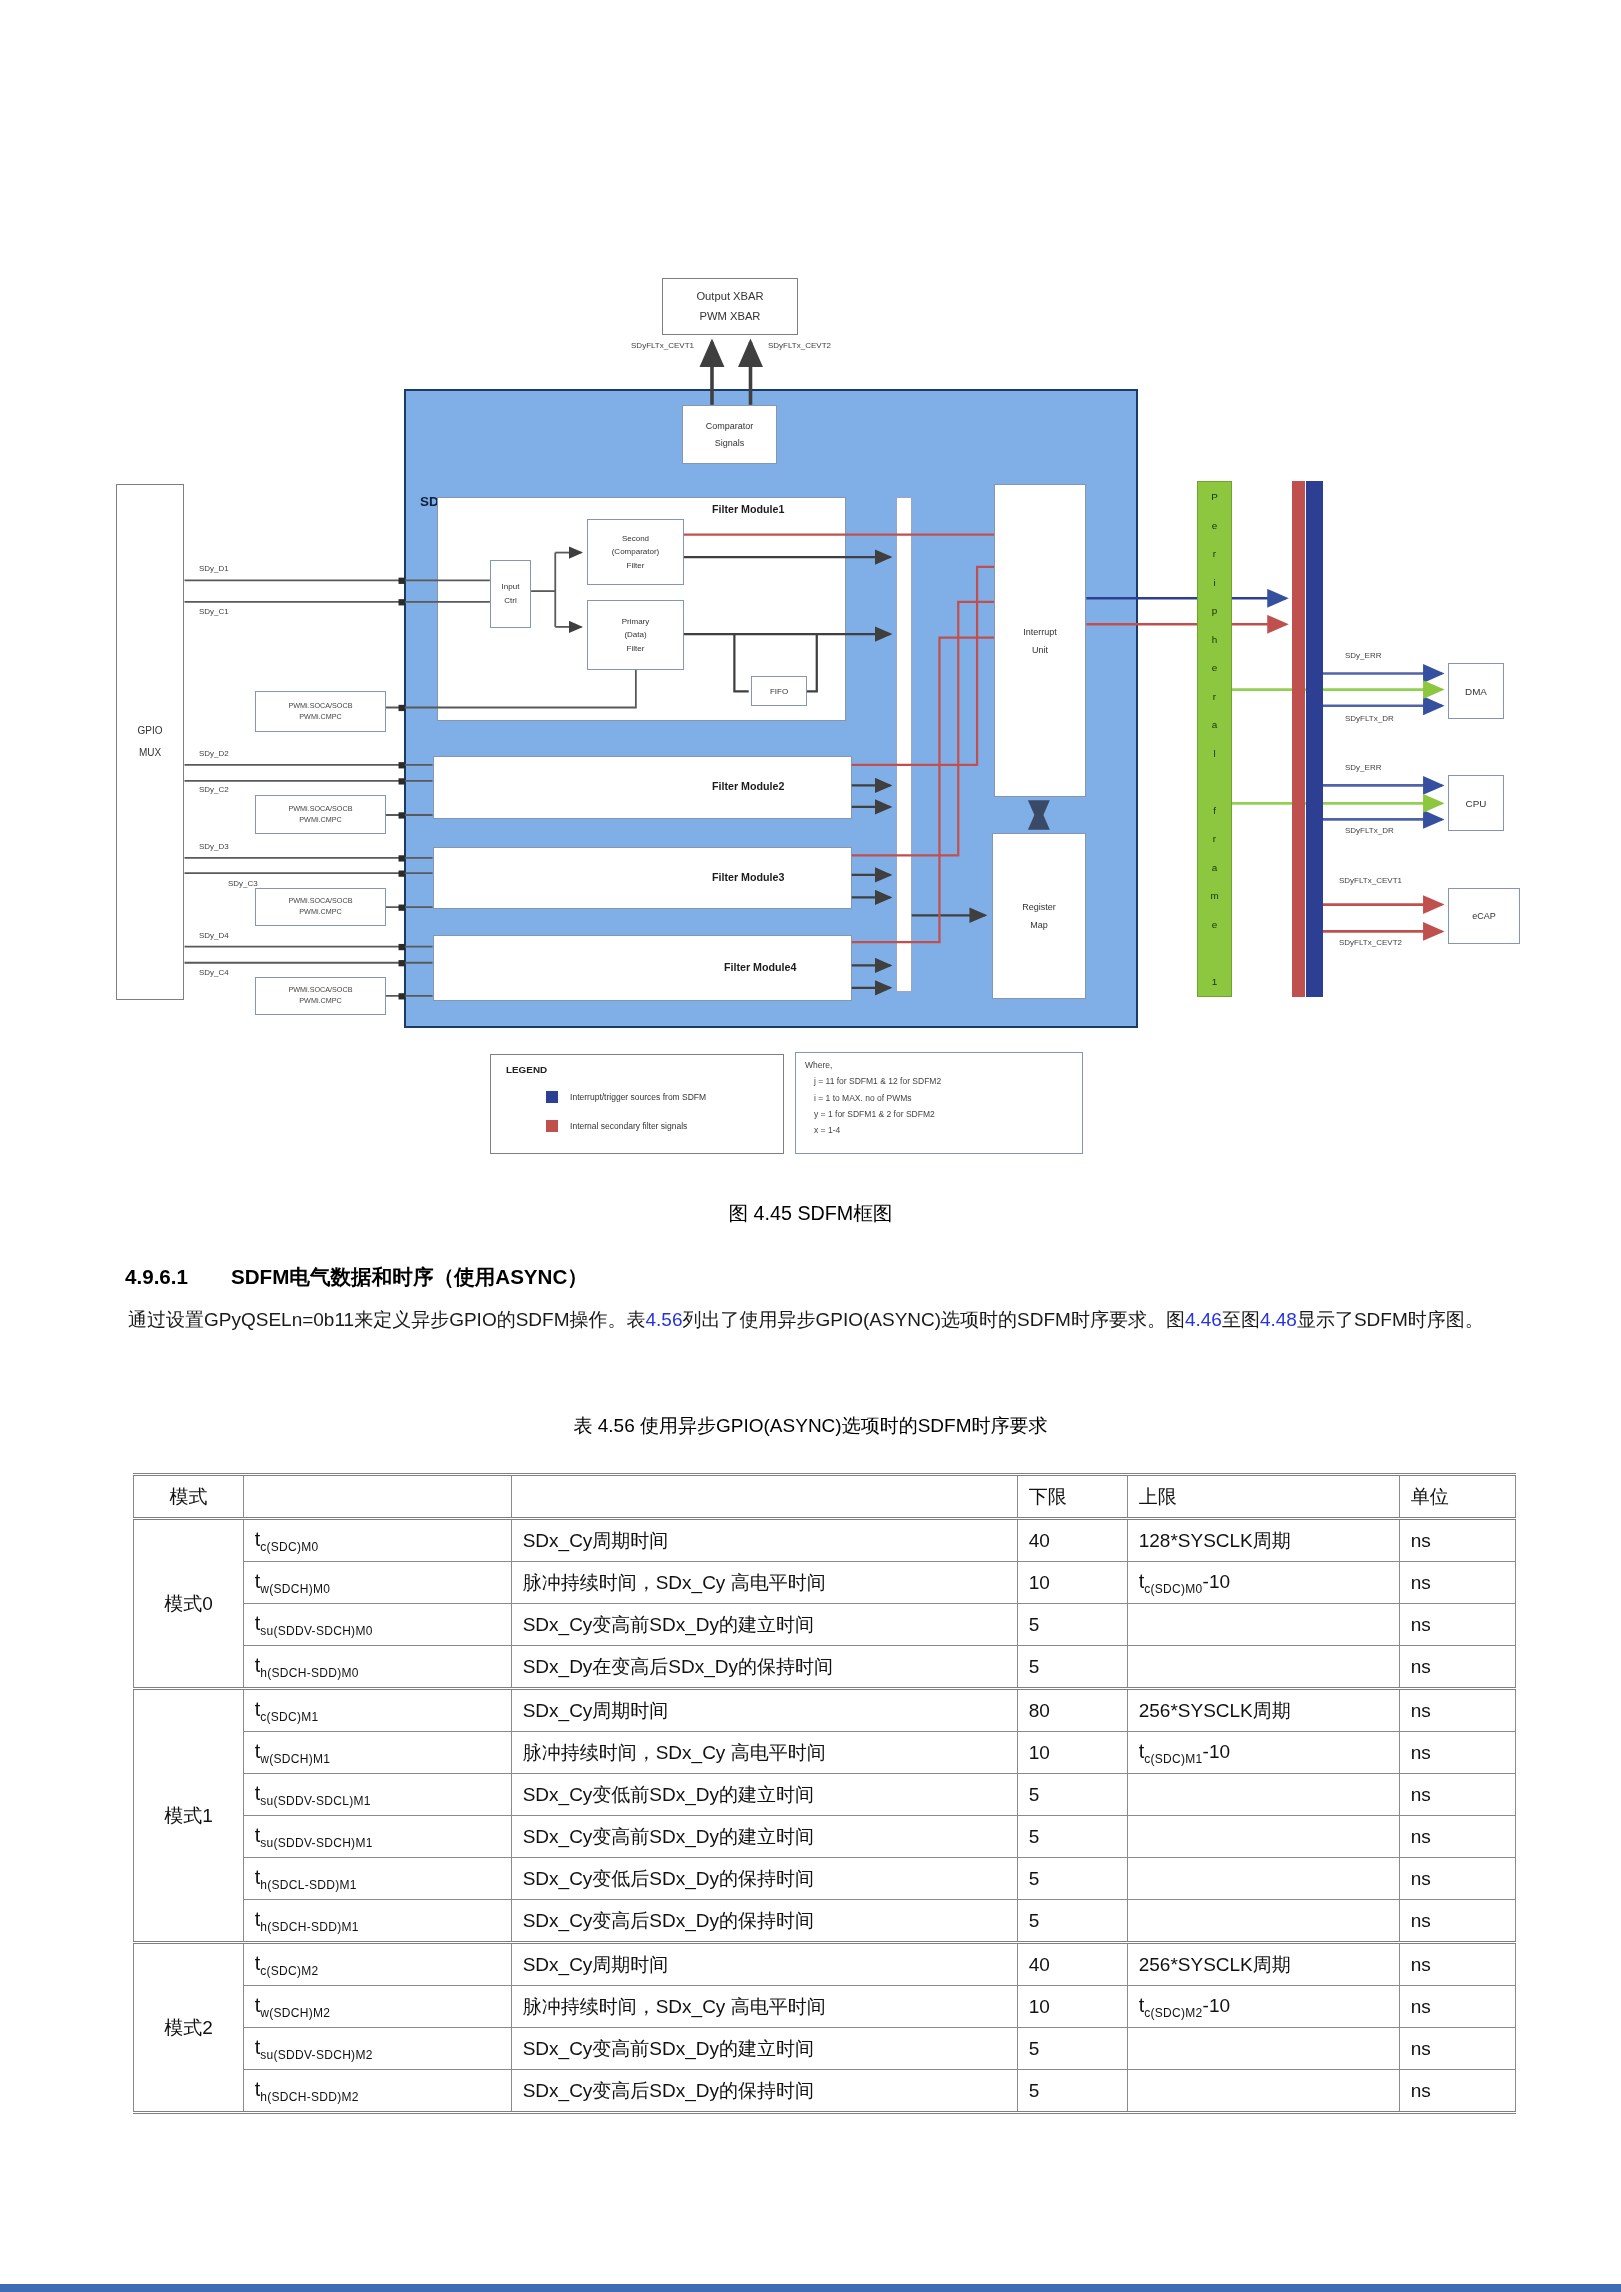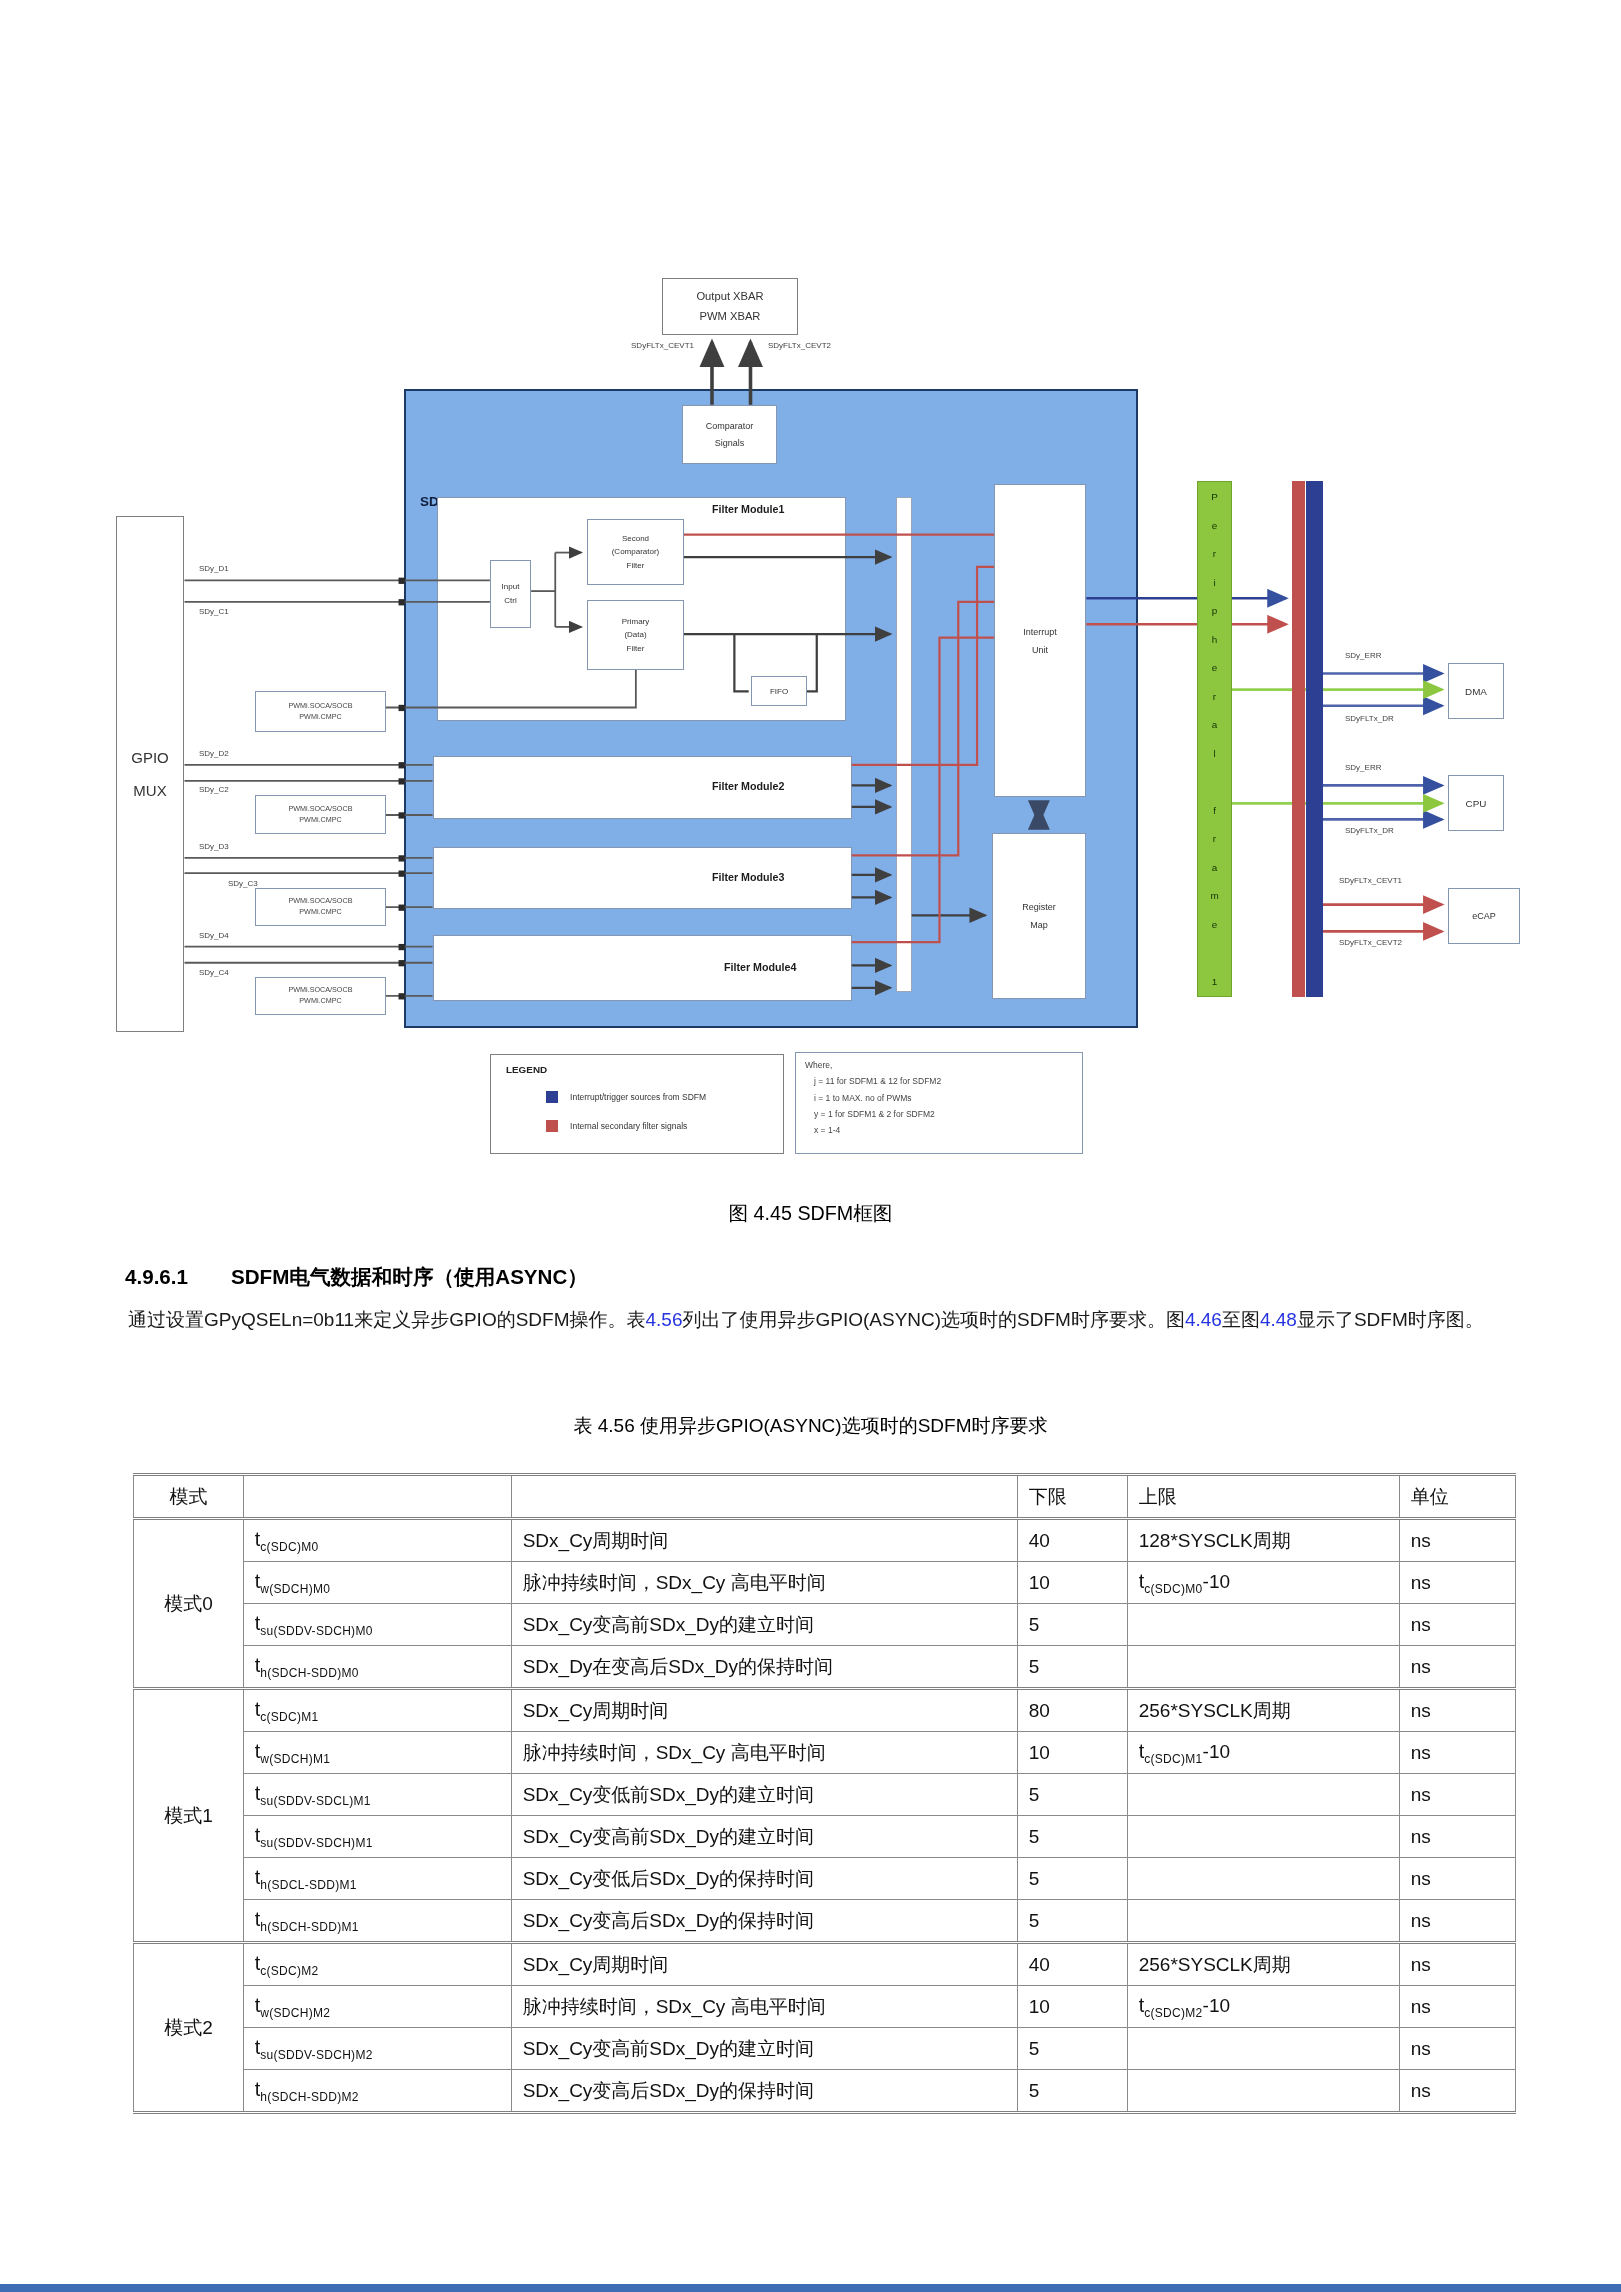--- a/index.html
+++ b/index.html
@@ -168,21 +168,21 @@
       </g>
     </svg>
 
     <div class="dbox gray" style="left:662px;top:278px;width:136px;height:57px;font-size:11.2px;line-height:1.7;">Output XBAR
 PWM XBAR</div>
     <div class="dbox" style="left:682px;top:405px;width:95px;height:59px;font-size:9px;line-height:1.8;">Comparator
 Signals</div>
     <div class="sig-label" style="left:587px;top:341px;width:107px;text-align:right;">SDyFLTx_CEVT1</div>
     <div class="sig-label" style="left:768px;top:341px;">SDyFLTx_CEVT2</div>
 
-    <div class="dbox gray" style="left:116px;top:484px;width:68px;height:516px;font-size:15px;line-height:2.2;margin-top:32px;">GPIO
+    <div class="dbox gray" style="left:116px;top:484px;width:68px;height:516px;font-size:10px;line-height:2.2;">GPIO
 MUX</div>
 
     <div class="sig-label" style="left:199px;top:564px;">SDy_D1</div>
     <div class="sig-label" style="left:199px;top:607px;">SDy_C1</div>
     <div class="sig-label" style="left:199px;top:749px;">SDy_D2</div>
     <div class="sig-label" style="left:199px;top:785px;">SDy_C2</div>
     <div class="sig-label" style="left:199px;top:842px;">SDy_D3</div>
     <div class="sig-label" style="left:199px;top:879px;padding-left:29px;">SDy_C3</div>
     <div class="sig-label" style="left:199px;top:931px;">SDy_D4</div>
     <div class="sig-label" style="left:199px;top:968px;">SDy_C4</div>

